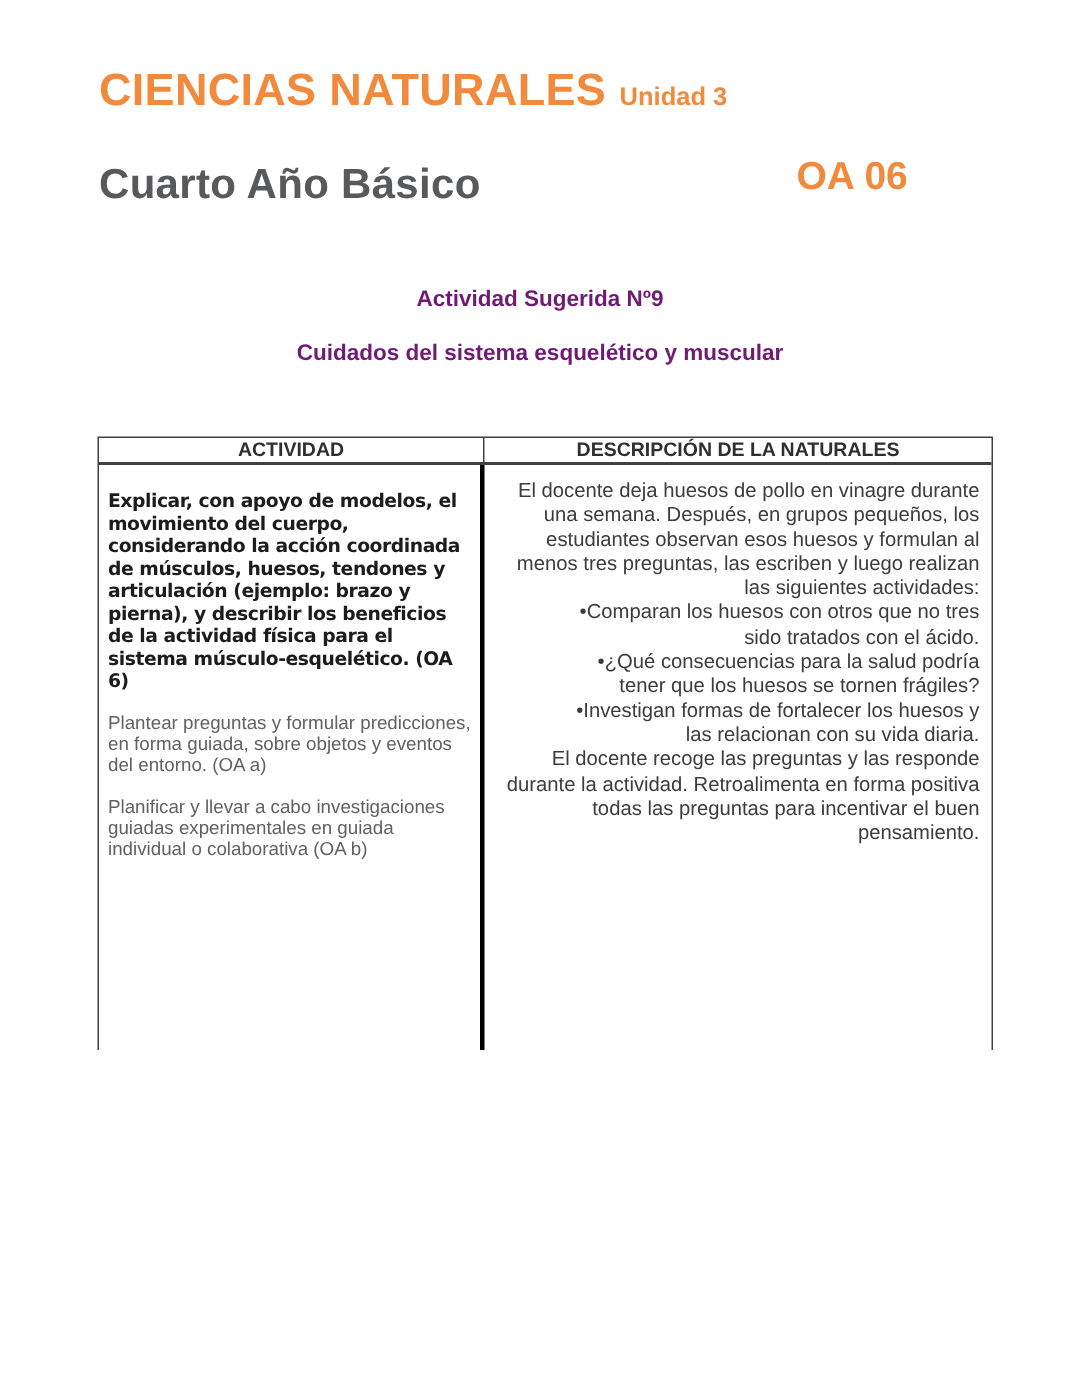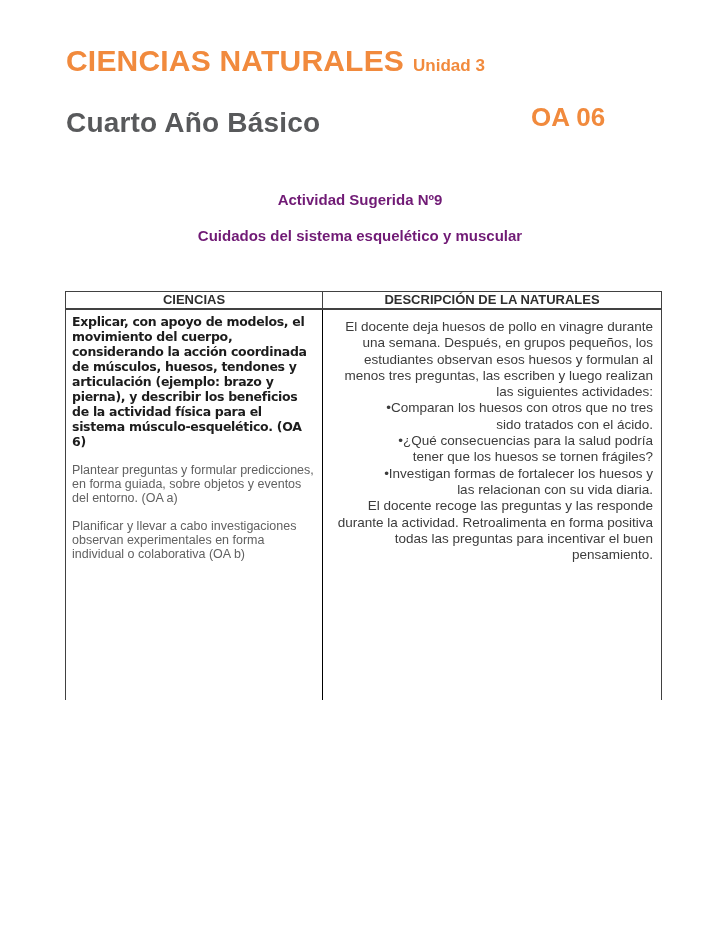--- a/index.html
+++ b/index.html
@@ -66,22 +66,22 @@
   }
   .th-left  { width:257px; border-right:1px solid #414141; }
   .th-right { flex:1; }
   .t-body {
     display:flex;
     height:calc(100% - 18px);
   }
   .td { box-sizing:border-box; }
   .td-left  {
     width:257px;
-    border-right:1px solid #000000;
-    padding:4px 5px 0 6px;
+    border-right:3px solid #000000;
+    padding:16px 5px 0 6px;
   }
   .td-right {
     flex:1;
     padding:9px 8px 0 8px;
     text-align:right;
   }
   .obj-main {
     margin:0;
     font-family:"DejaVu Sans", sans-serif;
     font-weight:bold;
@@ -113,29 +113,29 @@
     <span class="brand-title">CIENCIAS NATURALES</span><span class="brand-unit">Unidad 3</span>
   </div>
   <div class="grade-title">Cuarto Año Básico</div>
   <div class="oa-code">OA 06</div>
 
   <div class="activity-title">Actividad Sugerida Nº9</div>
   <div class="activity-subtitle">Cuidados del sistema esquelético y muscular</div>
 
   <div class="activity-table">
     <div class="t-head">
-      <div class="th th-left">CIENCIAS</div>
+      <div class="th th-left">ACTIVIDAD</div>
       <div class="th th-right">DESCRIPCIÓN DE LA NATURALES</div>
     </div>
     <div class="t-body">
 
       <div class="td td-left">
         <p class="obj-main">Explicar, con apoyo de modelos, el movimiento del cuerpo, considerando la acción coordinada de músculos, huesos, tendones y articulación (ejemplo: brazo y pierna), y describir los beneficios de la actividad física para el sistema músculo-esquelético. (OA 6)</p>
         <p class="obj-sec">Plantear preguntas y formular predicciones, en forma guiada, sobre objetos y eventos del entorno. (OA a)</p>
-        <p class="obj-sec">Planificar y llevar a cabo investigaciones observan experimentales en forma individual o colaborativa (OA b)</p>
+        <p class="obj-sec">Planificar y llevar a cabo investigaciones guiadas experimentales en guiada individual o colaborativa (OA b)</p>
       </div>
 
       <div class="td td-right">
         <p class="desc-par">El docente deja huesos de pollo en vinagre durante una semana. Después, en grupos pequeños, los estudiantes observan esos huesos y formulan al menos tres preguntas, las escriben y luego realizan las siguientes actividades:</p>
         <p class="desc-par"><span class="bullet-marker">•</span><span>Comparan los huesos con otros que no tres sido tratados con el ácido.</span></p>
         <p class="desc-par"><span class="bullet-marker">•</span><span>¿Qué consecuencias para la salud podría tener que los huesos se tornen frágiles?</span></p>
         <p class="desc-par"><span class="bullet-marker">•</span><span>Investigan formas de fortalecer los huesos y las relacionan con su vida diaria.</span></p>
         <p class="desc-par">El docente recoge las preguntas y las responde durante la actividad. Retroalimenta en forma positiva todas las preguntas para incentivar el buen pensamiento.</p>
       </div>
 

